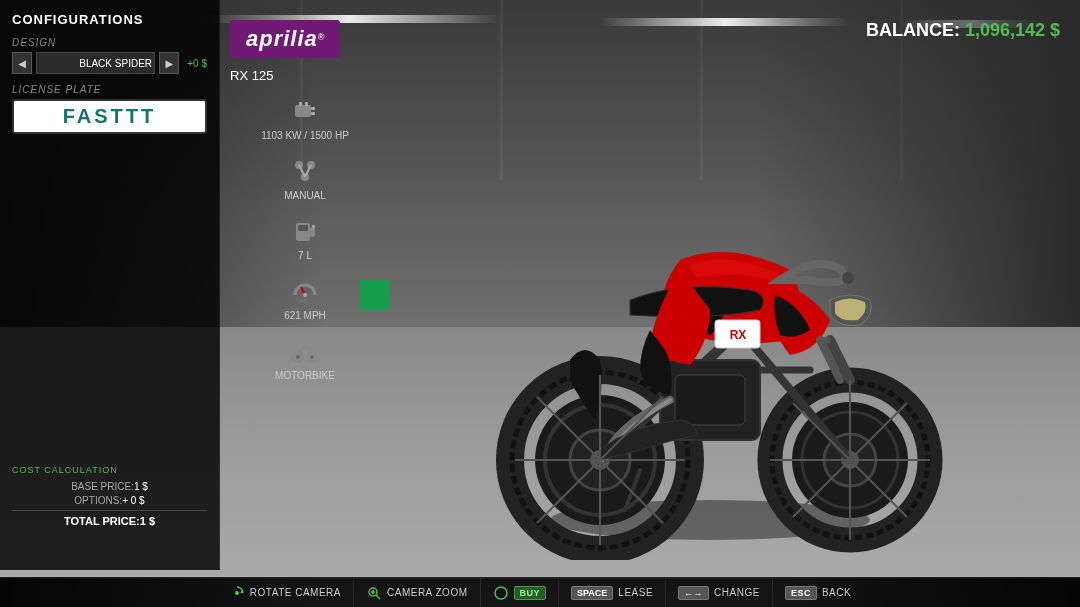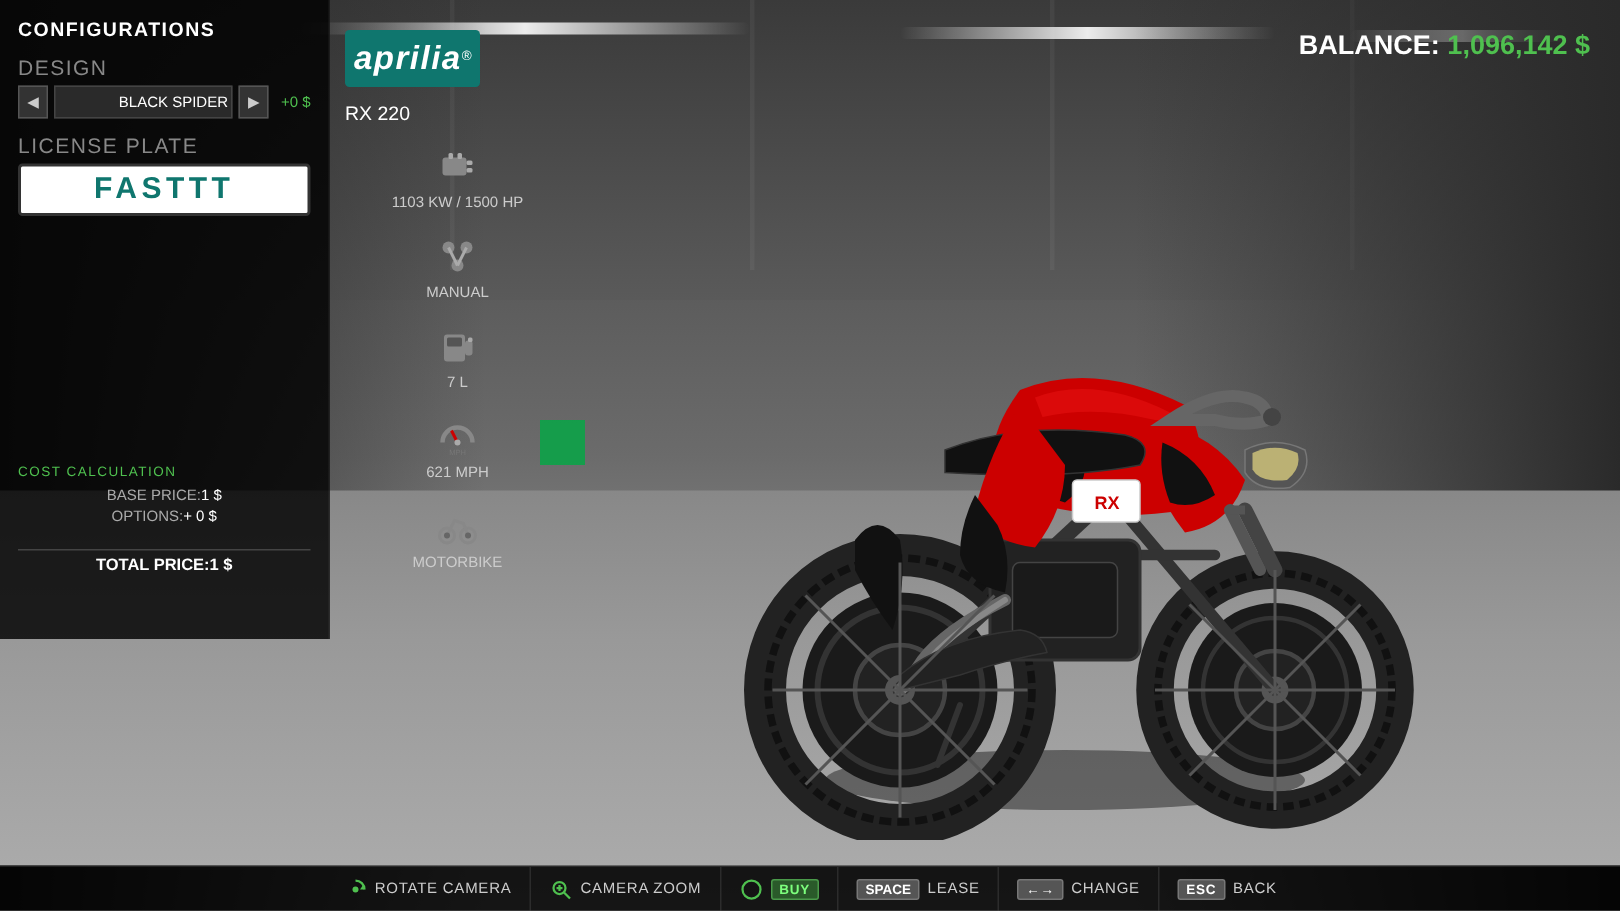--- a/index.html
+++ b/index.html
@@ -69,40 +69,41 @@
       top: 80px;
       width: 550px;
       height: 480px;
     }
 
     
     #left-panel {
       position: absolute;
       top: 0; left: 0;
       width: 220px;
-      height: 426px;
+      height: 570px;
       background: rgba(0,0,0,0.82);
       border-right: 1px solid rgba(255,255,255,0.08);
       padding: 12px;
       color: #ccc;
     }
 
     .config-title {
       font-size: 13px;
       font-weight: bold;
       color: #fff;
       letter-spacing: 1px;
       margin-bottom: 10px;
     }
 
     .section-label {
-      font-size: 14px;
+      font-size: 10px;
       color: #888;
       letter-spacing: 1px;
       margin-bottom: 4px;
+      font-style: italic;
     }
 
     .design-row {
       display: flex;
       align-items: center;
       gap: 4px;
     }
     .design-arrow {
       width: 20px;
       height: 22px;
@@ -168,36 +169,36 @@
       font-size: 10px;
       color: #aaa;
       margin-bottom: 3px;
     }
     .cost-row.total {
       color: #fff;
       font-weight: bold;
       font-size: 11px;
       border-top: 1px solid #444;
       padding-top: 4px;
-      margin-top: 16px;
+      margin-top: 4px;
     }
     .cost-val { color: #fff; }
 
     
     #vehicle-panel {
       position: absolute;
       top: 20px;
       left: 230px;
       width: 150px;
       color: #ccc;
     }
 
     .aprilia-logo {
-      background: #0f766e;
-      padding: 6px 6px;
+      background: #701a75;
+      padding: 6px 16px;
       display: inline-block;
       border-radius: 3px;
       margin-bottom: 10px;
     }
     .aprilia-text {
       font-size: 22px;
       font-weight: bold;
       color: #fff;
       font-style: italic;
       letter-spacing: 1px;
@@ -451,21 +452,21 @@
       <span>TOTAL PRICE:</span>
       <span class="cost-val">1 $</span>
     </div>
   </div>
 </div>
 
 <div id="vehicle-panel">
   <div class="aprilia-logo">
     <span class="aprilia-text">aprilia</span><span class="aprilia-reg">®</span>
   </div>
-  <div class="vehicle-model">RX 220</div>
+  <div class="vehicle-model">RX 125</div>
 
   <div class="stat-item">
     <div class="stat-icon">
 
       <svg width="28" height="28" viewBox="0 0 28 28">
         <rect x="4" y="8" width="16" height="12" rx="2" fill="#888"></rect>
         <rect x="8" y="5" width="3" height="4" rx="1" fill="#aaa"></rect>
         <rect x="14" y="5" width="3" height="4" rx="1" fill="#aaa"></rect>
         <rect x="20" y="10" width="4" height="3" rx="1" fill="#aaa"></rect>
         <rect x="20" y="15" width="4" height="3" rx="1" fill="#aaa"></rect>

